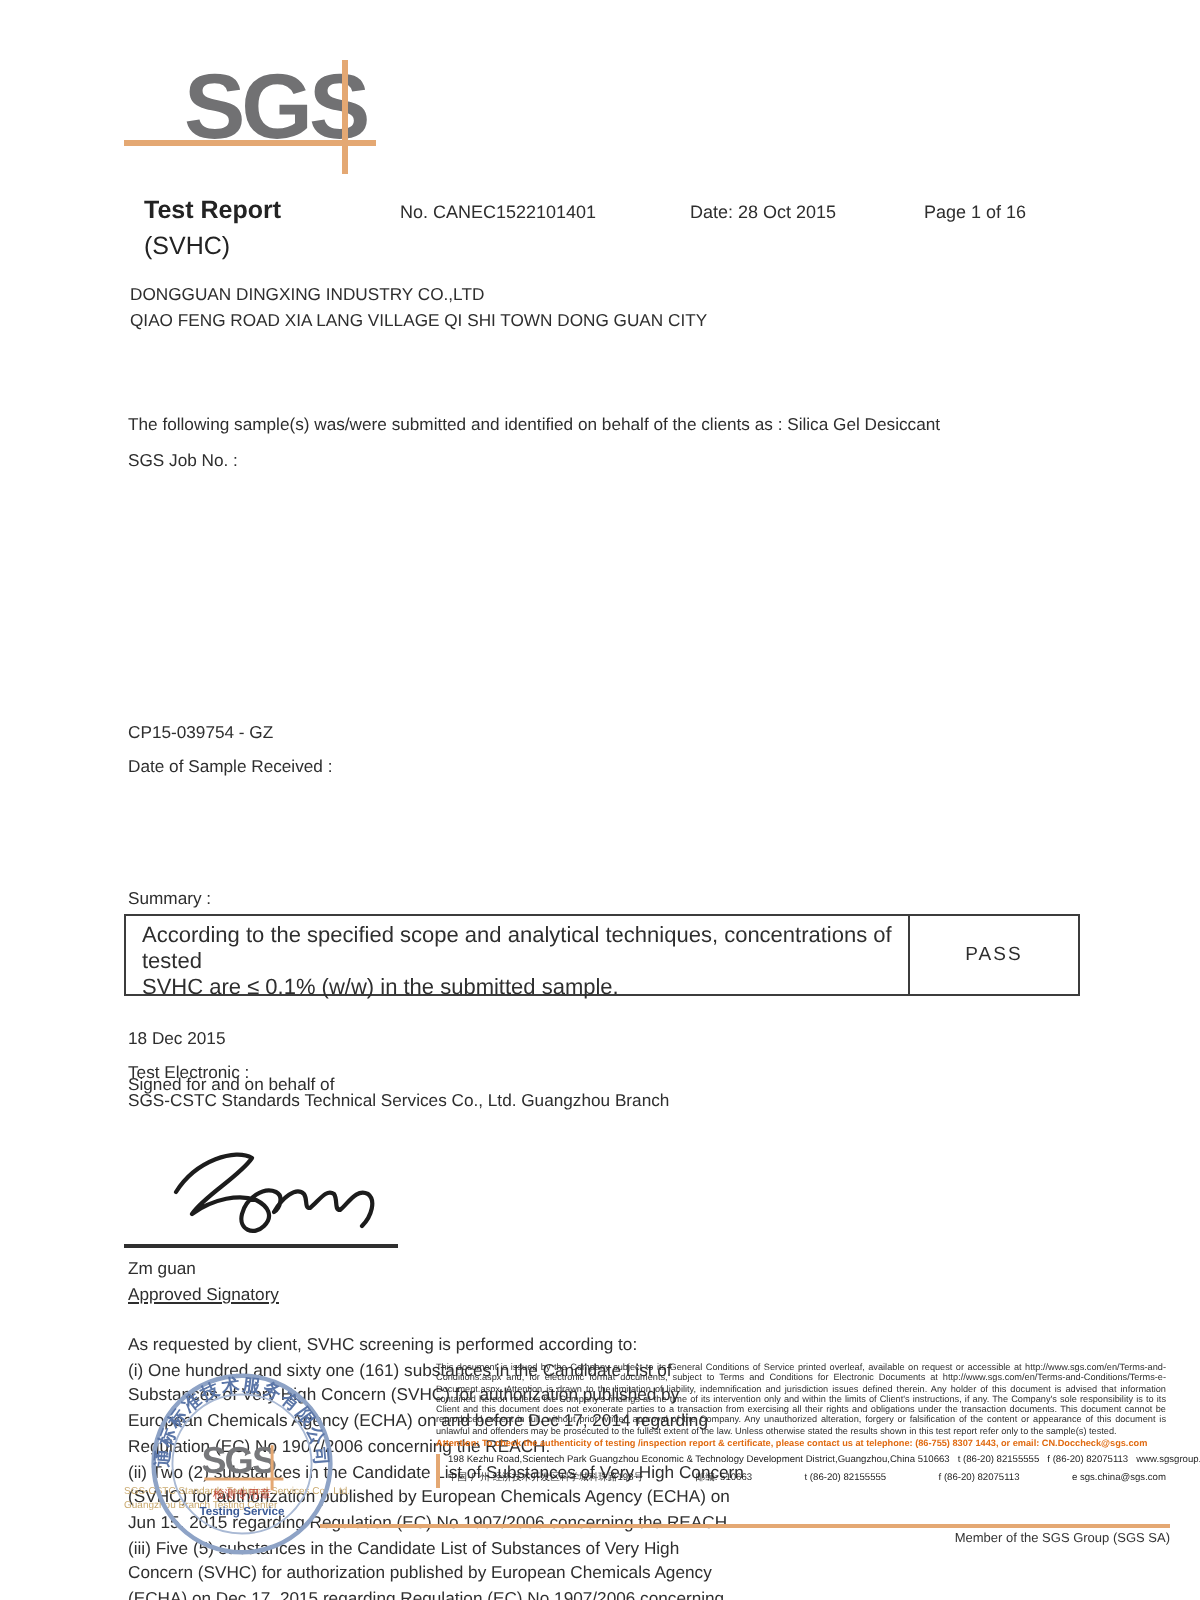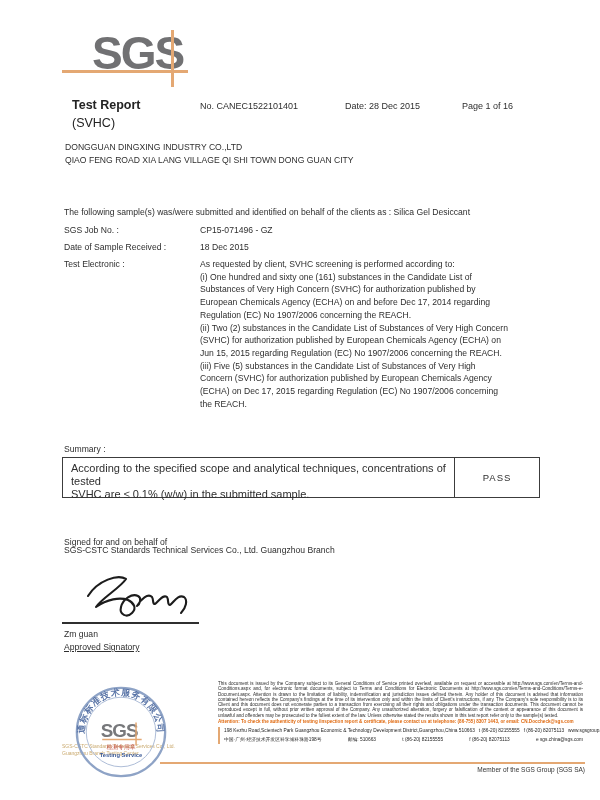--- a/index.html
+++ b/index.html
@@ -18,21 +18,21 @@
   .doc-subtitle { left:72px; top:116px; font-size:12.5px; font-weight:400; color:#232323; }
   .meta { font-size:9px; color:#2e2e2e; top:101px; }
   .meta-no { left:200px; }
   .meta-date { left:345px; }
   .meta-page { left:462px; }
   .client { left:65px; top:141px; font-size:8.6px; line-height:13px; color:#2e2e2e; }
 
   
   .intro { left:64px; top:207px; font-size:8.6px; color:#2e2e2e; }
   .fields { left:64px; top:224px; width:478px; }
-  .frow { display:flex; align-items:flex-start; margin-bottom:4.3px; }
+  .frow { display:flex; align-items:flex-start; margin-bottom:4.3px;flex-direction:column; }
   .flabel { width:136px; flex:0 0 136px; font-size:8.6px; line-height:12.7px; color:#2e2e2e; }
   .fvalue { flex:1; font-size:8.6px; line-height:12.7px; color:#2e2e2e; white-space:pre-line; }
 
   .summary-label { left:64px; top:444px; font-size:8.6px; color:#2e2e2e; }
   .summary-box { left:62px; top:457px; width:478px; height:41px; border:1.3px solid #3c3c3c; display:flex; }
   .summary-text { flex:1; padding:4px 8px; font-size:11px; line-height:13px; white-space:pre-line; color:#2e2e2e; }
   .summary-result { width:85px; flex:0 0 85px; border-left:1.3px solid #3c3c3c; display:flex; align-items:center; justify-content:center; font-size:9.5px; letter-spacing:1px; color:#2e2e2e; }
 
   
   .sign-line { left:64px; font-size:8.6px; line-height:12.5px; color:#2e2e2e; }
@@ -55,34 +55,34 @@
 
 <div class="page">
 
   <div class="abs logo-letters">SGS</div>
   <div class="abs logo-hline"></div>
   <div class="abs logo-vline"></div>
 
   <div class="abs doc-title">Test Report</div>
   <div class="abs doc-subtitle">(SVHC)</div>
   <div class="abs meta meta-no">No. CANEC1522101401</div>
-  <div class="abs meta meta-date">Date: 28 Dec 2015</div>
+  <div class="abs meta meta-date">Date: 28 Oct 2015</div>
   <div class="abs meta meta-page">Page 1 of 16</div>
 
   <div class="abs client">
     <div>DONGGUAN DINGXING INDUSTRY CO.,LTD</div>
     <div>QIAO FENG ROAD XIA LANG VILLAGE QI SHI TOWN DONG GUAN CITY</div>
   </div>
 
   <div class="abs intro">The following sample(s) was/were submitted and identified on behalf of the clients as : Silica Gel Desiccant</div>
 
   <div class="abs fields">
     <div class="frow">
       <div class="flabel">SGS Job No. :</div>
-      <div class="fvalue">CP15-071496 - GZ</div>
+      <div class="fvalue">CP15-039754 - GZ</div>
     </div>
     <div class="frow">
       <div class="flabel">Date of Sample Received :</div>
       <div class="fvalue">18 Dec 2015</div>
     </div>
     <div class="frow">
       <div class="flabel">Test Electronic :</div>
       <div class="fvalue">As requested by client, SVHC screening is performed according to:
 (i) One hundred and sixty one (161) substances in the Candidate List of
 Substances of Very High Concern (SVHC) for authorization published by

